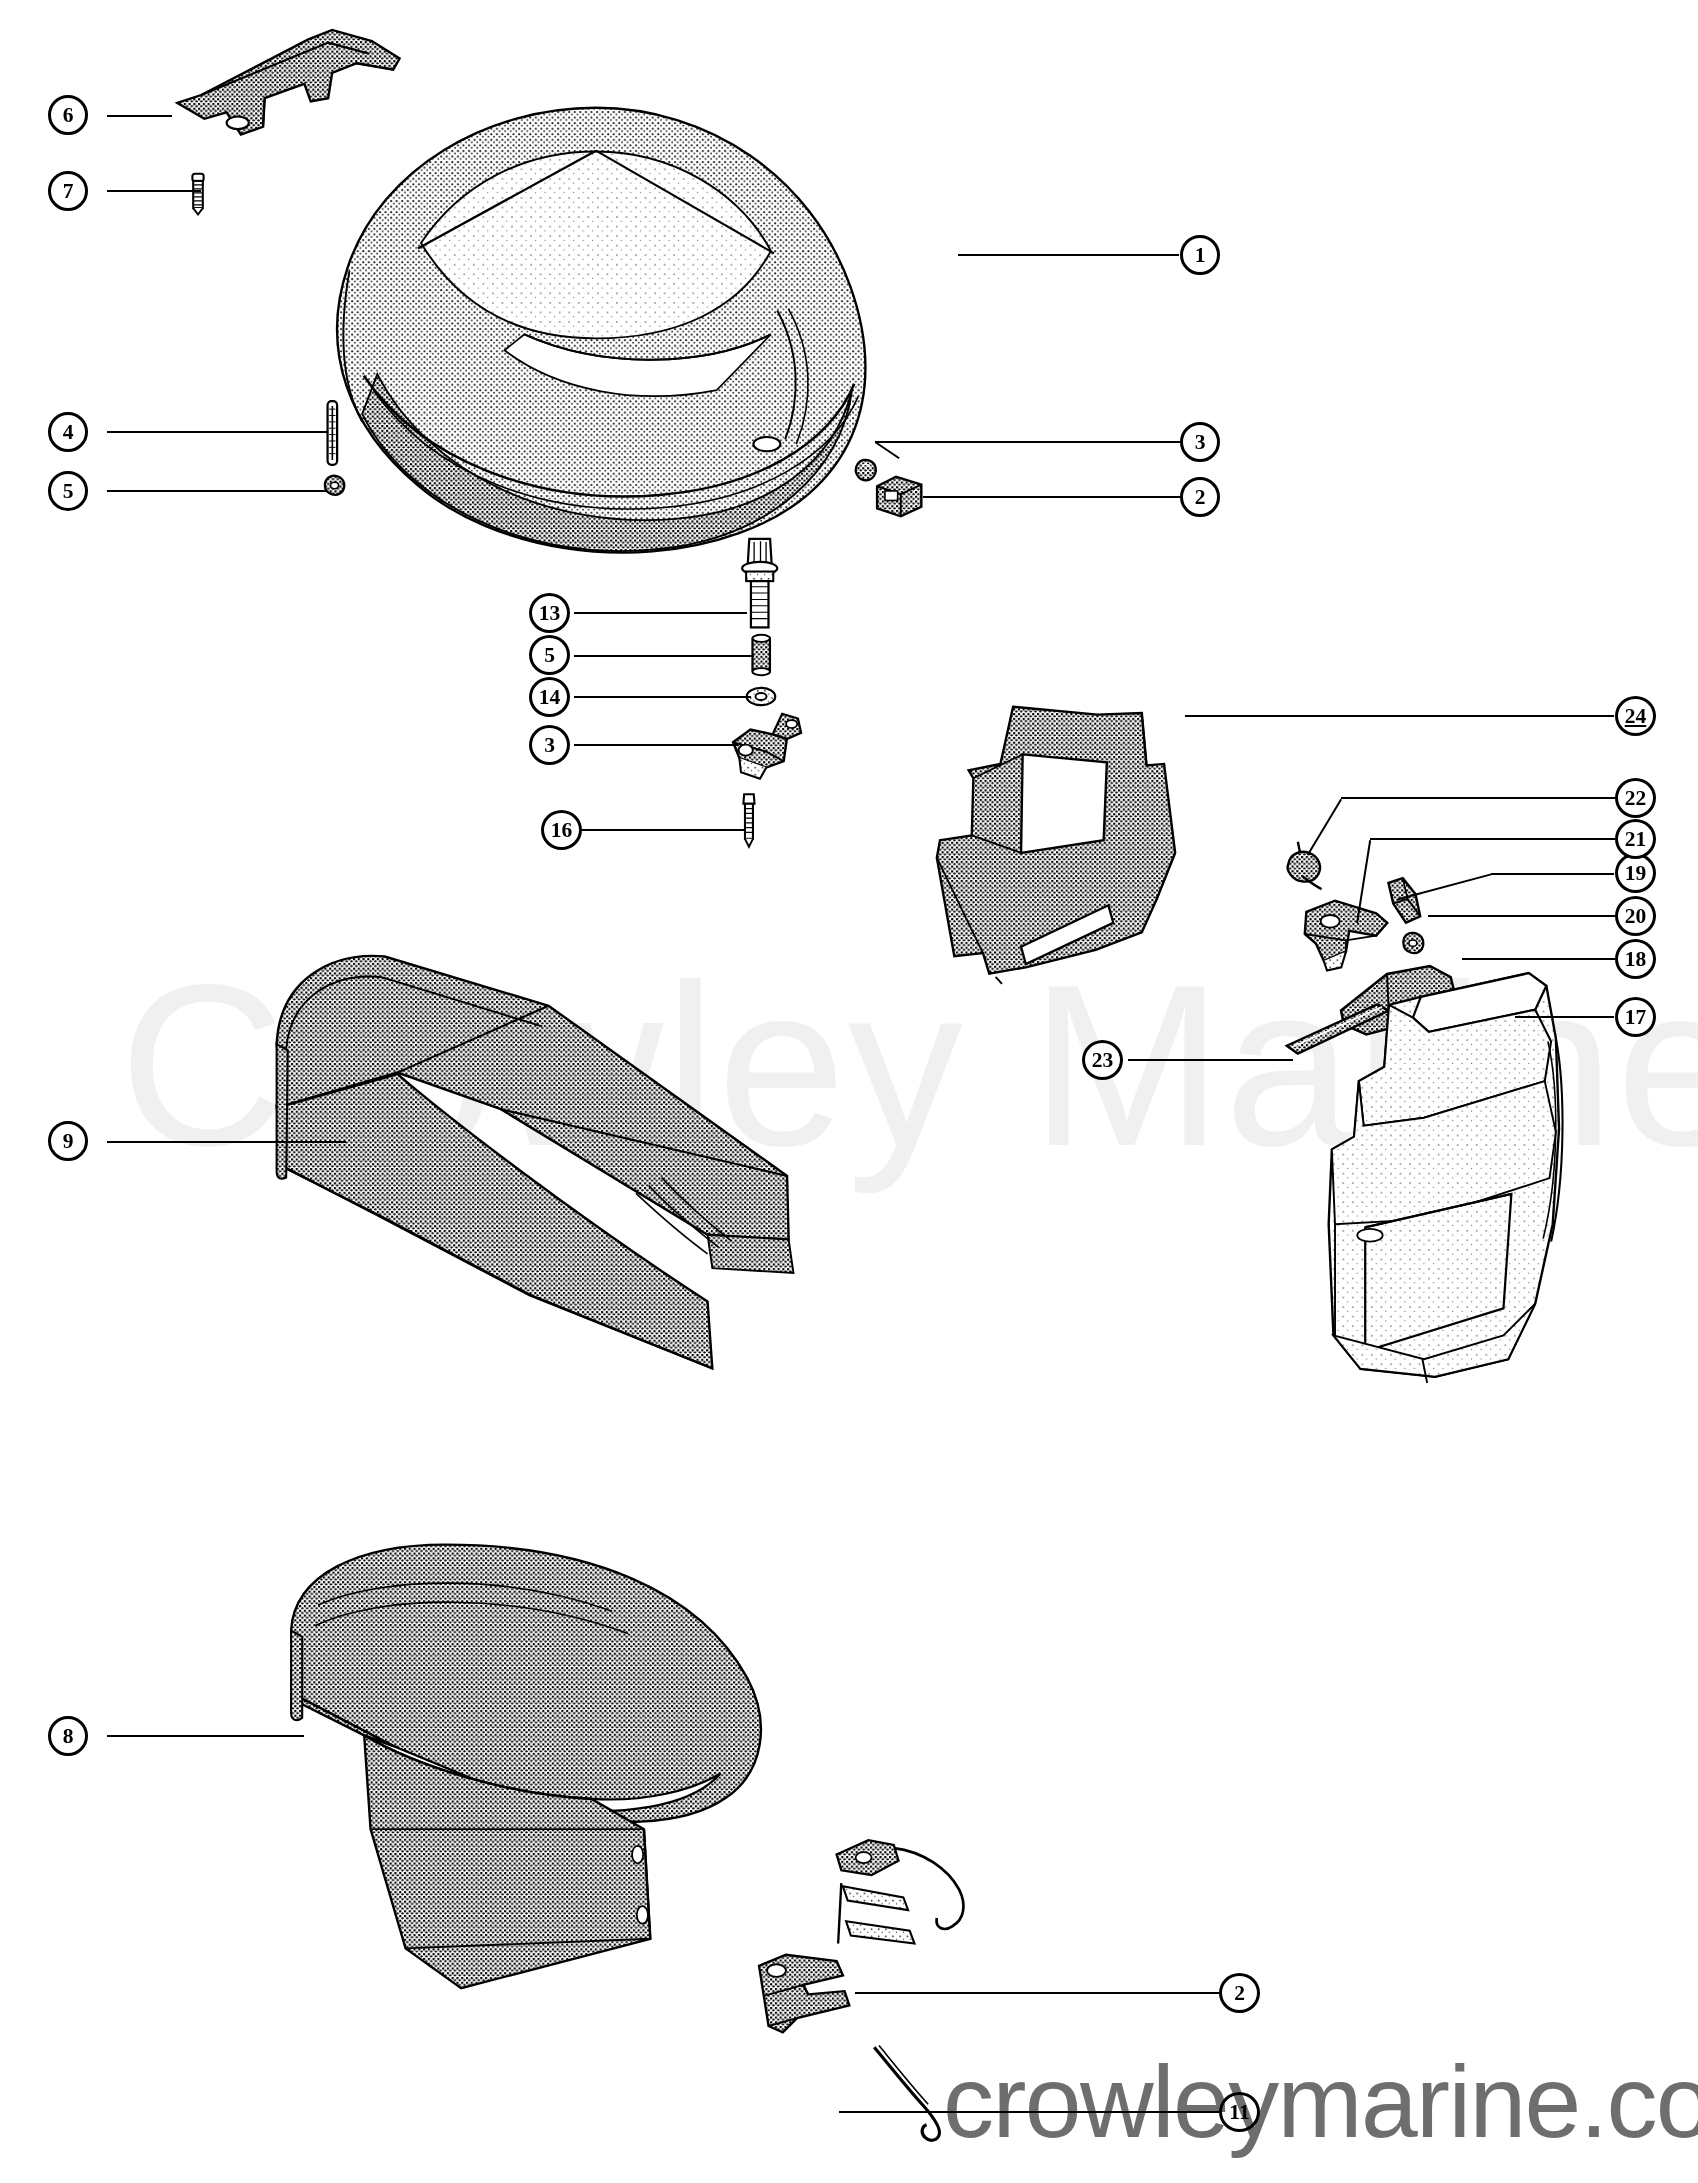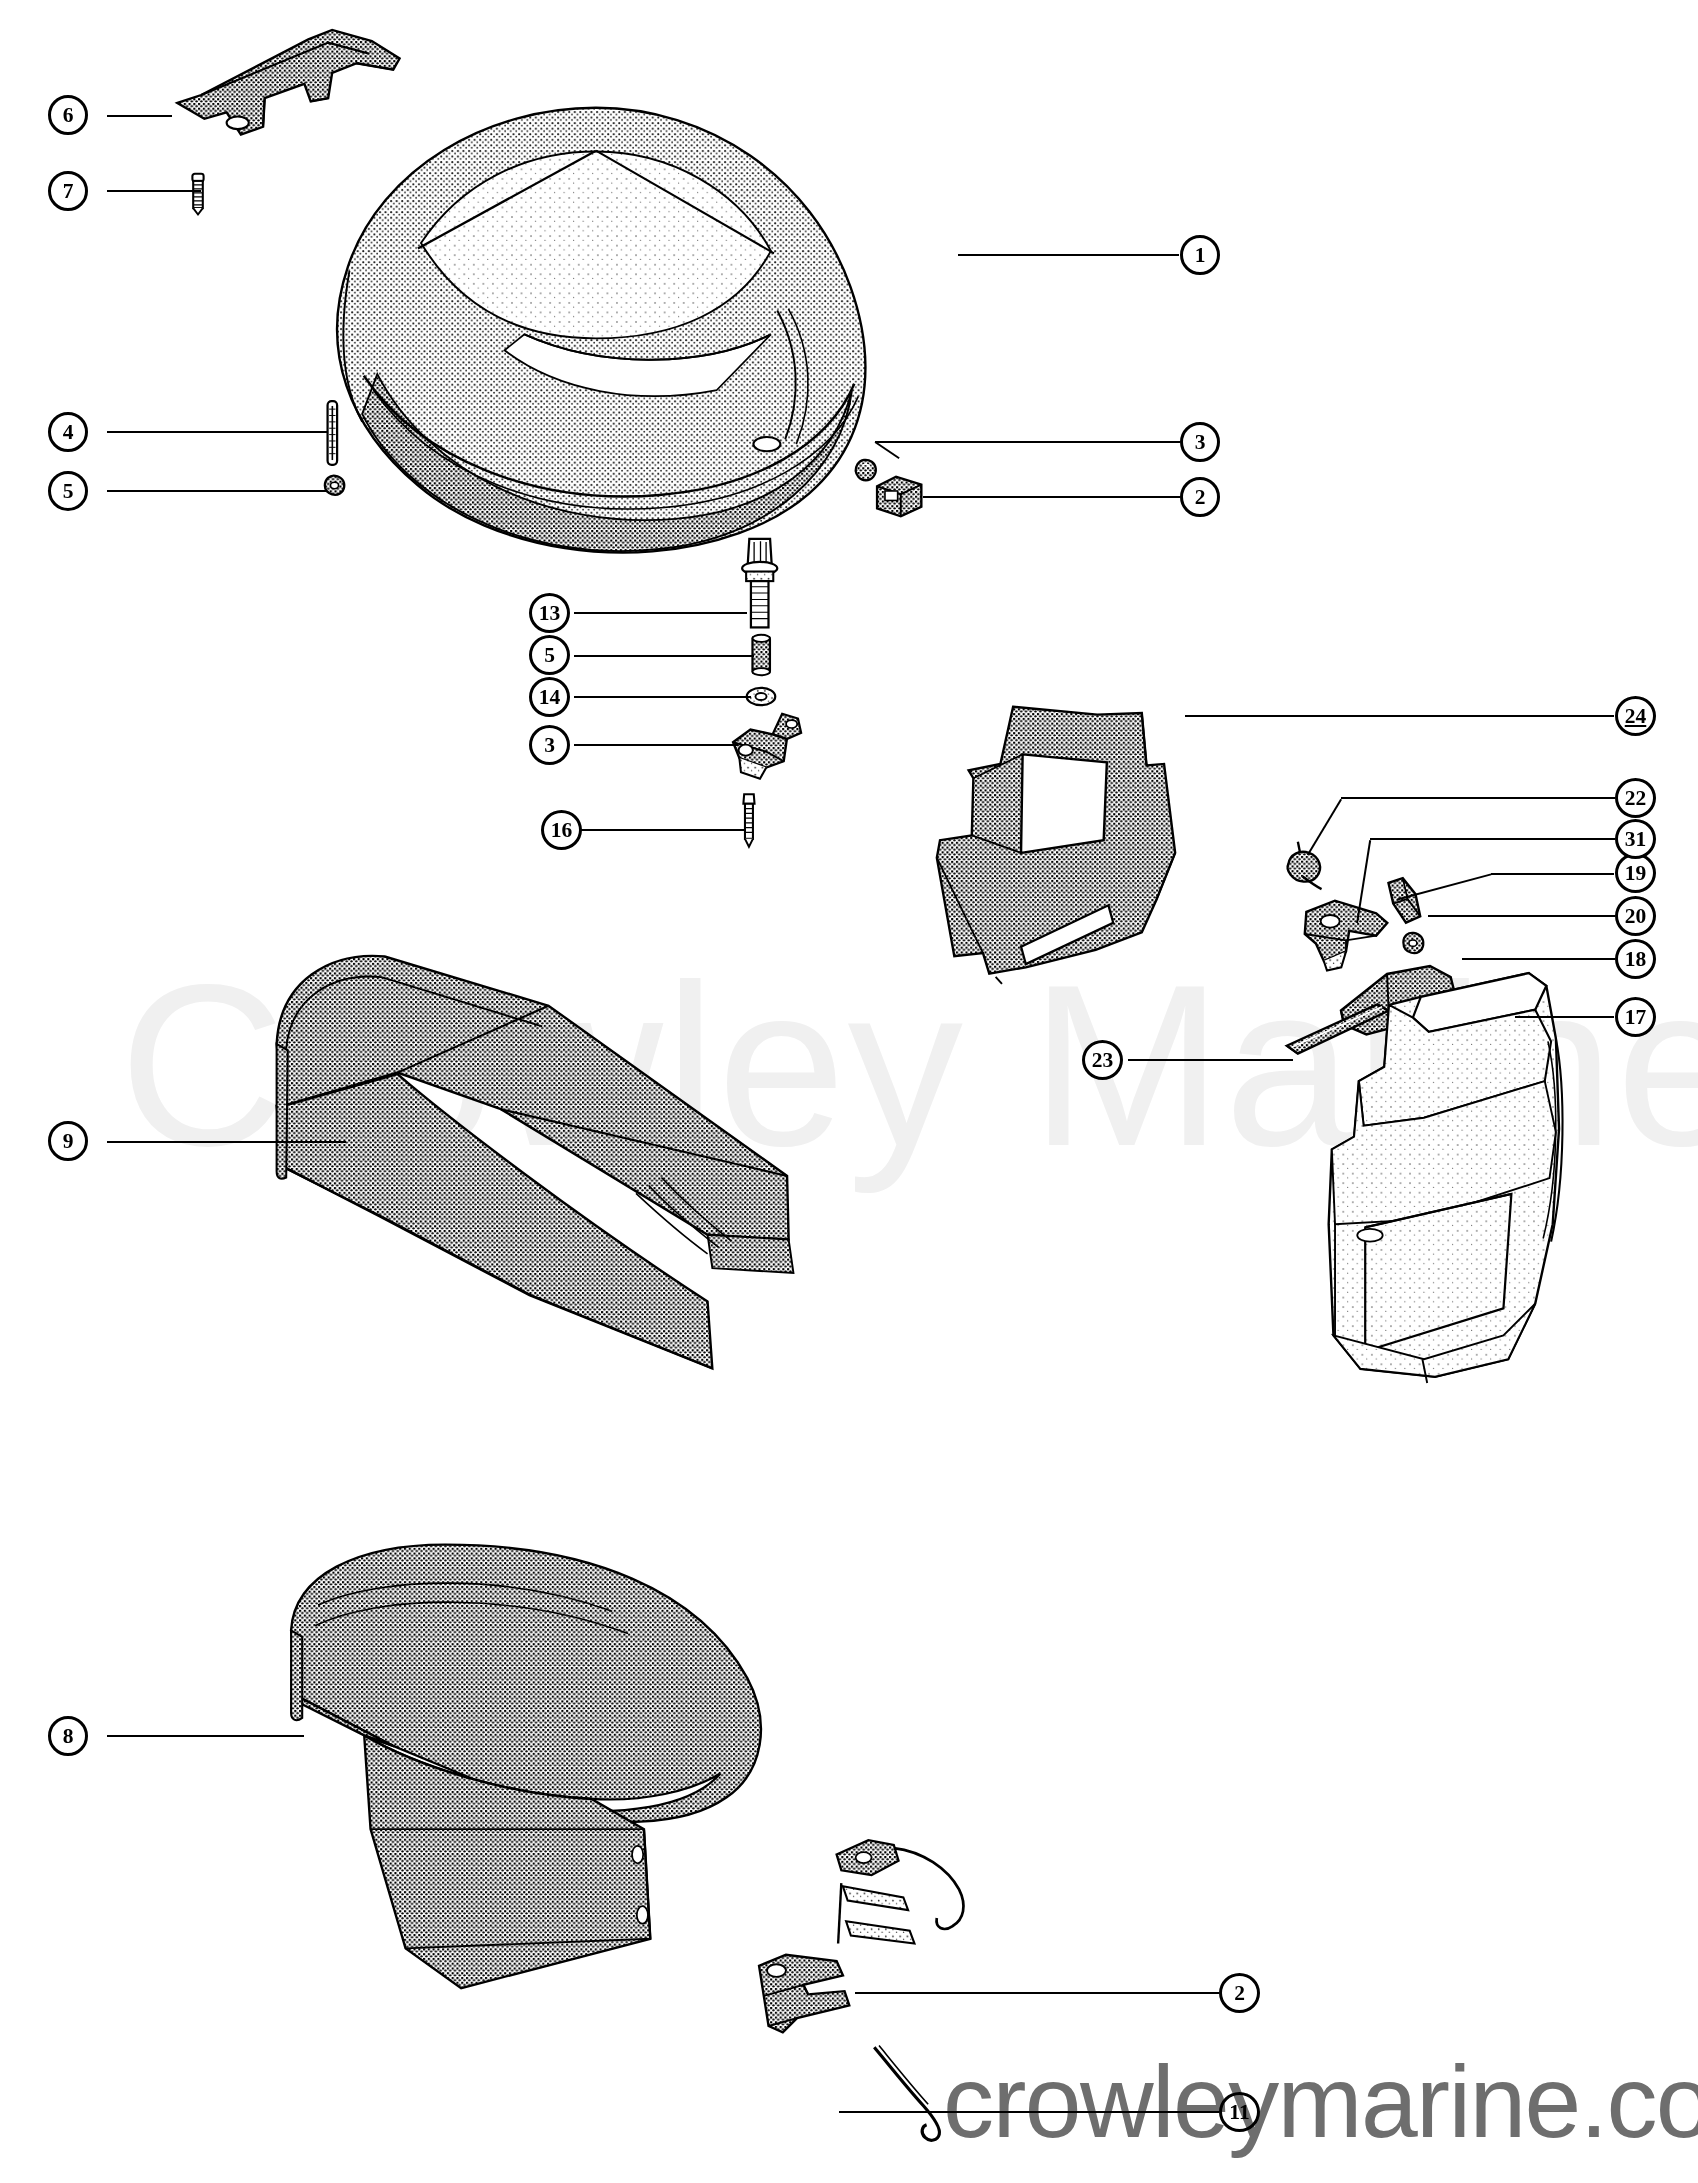--- a/index.html
+++ b/index.html
@@ -503,21 +503,21 @@
 
   <div class="cal wide" style="left:1615px;top:853px;justify-content:center;">
       <span>19</span>
     </div>
 
   <div class="cal wide" style="left:1615px;top:896px;">
       <span>20</span>
     </div>
 
   <div class="cal wide" style="left:1615px;top:819px;">
-      <span>31</span>
+      <span>21</span>
     </div>
 
   <div class="cal wide" style="left:1615px;top:778px;">
       <span>22</span>
     </div>
 
   <div class="cal wide" style="left:1082px;top:1040px;">
       <span>23</span>
     </div>
 

